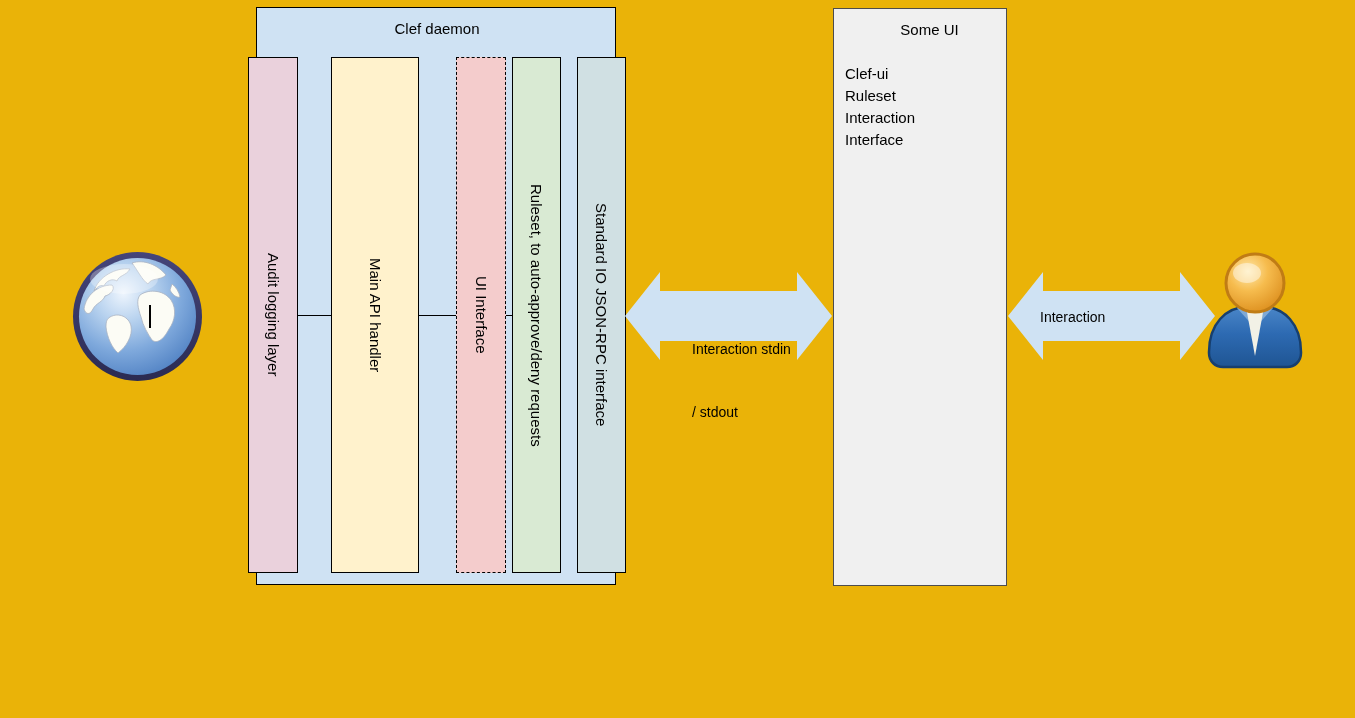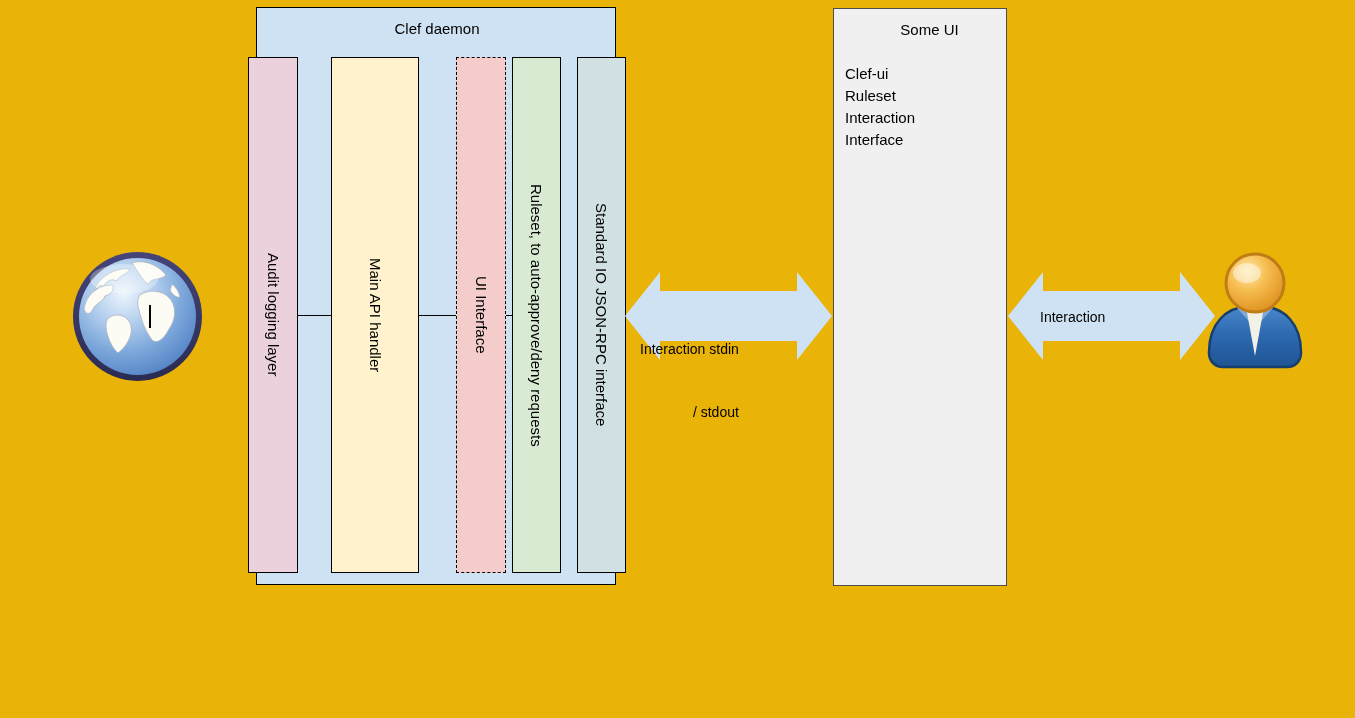--- a/index.html
+++ b/index.html
@@ -39,21 +39,21 @@
   
   #globe{position:absolute;left:72px;top:251px;width:131px;height:131px;z-index:4;}
   #person{position:absolute;left:1199px;top:252px;width:112px;height:117px;z-index:6;}
   
   .arrow-svg{position:absolute;top:272px;width:207px;height:88px;z-index:4;}
   #arrow-left{left:625px;}
   #arrow-right{left:1008px;}
   .arrow-label{
     position:absolute;font-size:14px;line-height:21px;z-index:5;white-space:pre;
   }
-  #arrow-left-label{left:640px;top:297px;text-align:right;}
+  #arrow-left-label{left:692px;top:297px;}
   #arrow-right-label{left:1040px;top:307px;}
   
   #someui-box{
     position:absolute;left:833px;top:8px;width:174px;height:578px;
     background:#f0f0f0;border:1px solid #4d4d4d;box-sizing:border-box;
   }
   #someui-title{
     position:absolute;left:833px;top:21px;width:193px;text-align:center;font-size:15px;
   }
   .someui-list{position:absolute;left:845px;top:63px;z-index:4;}

